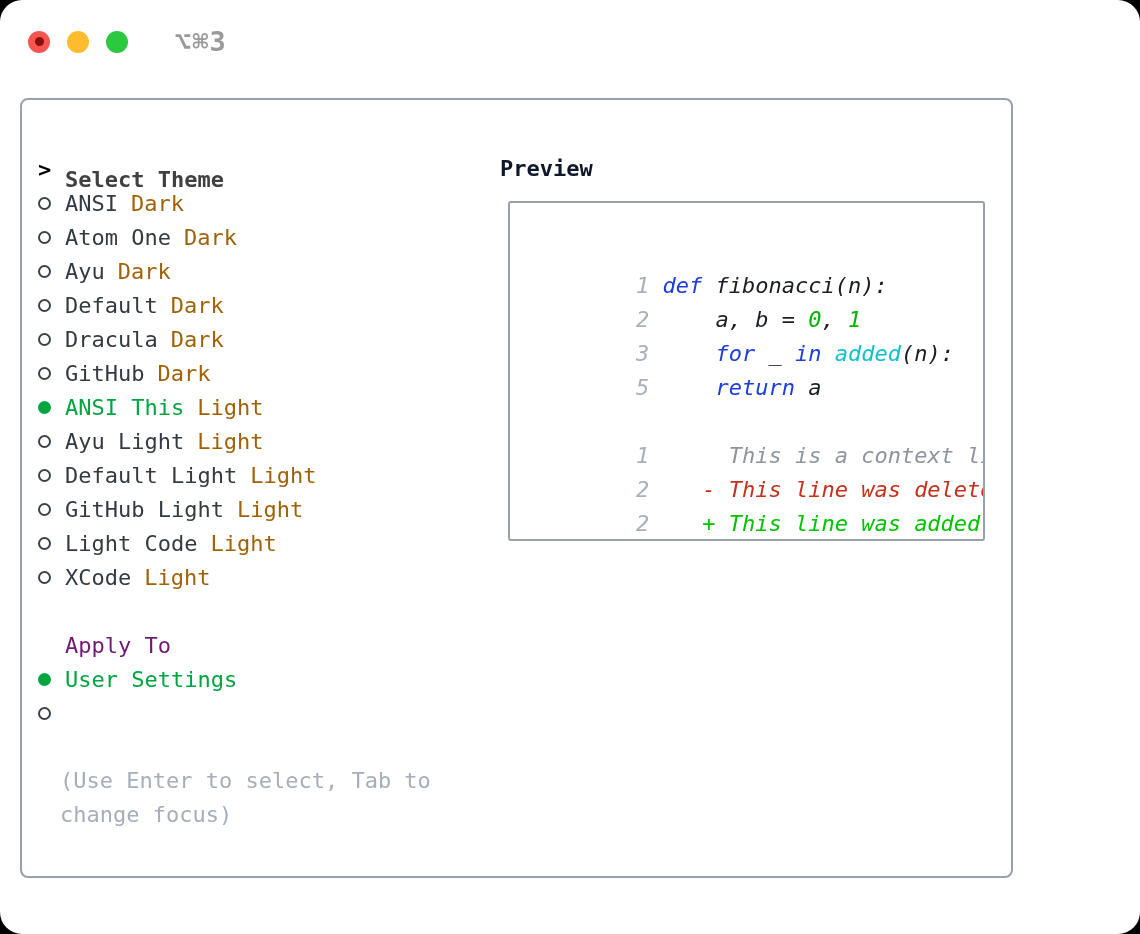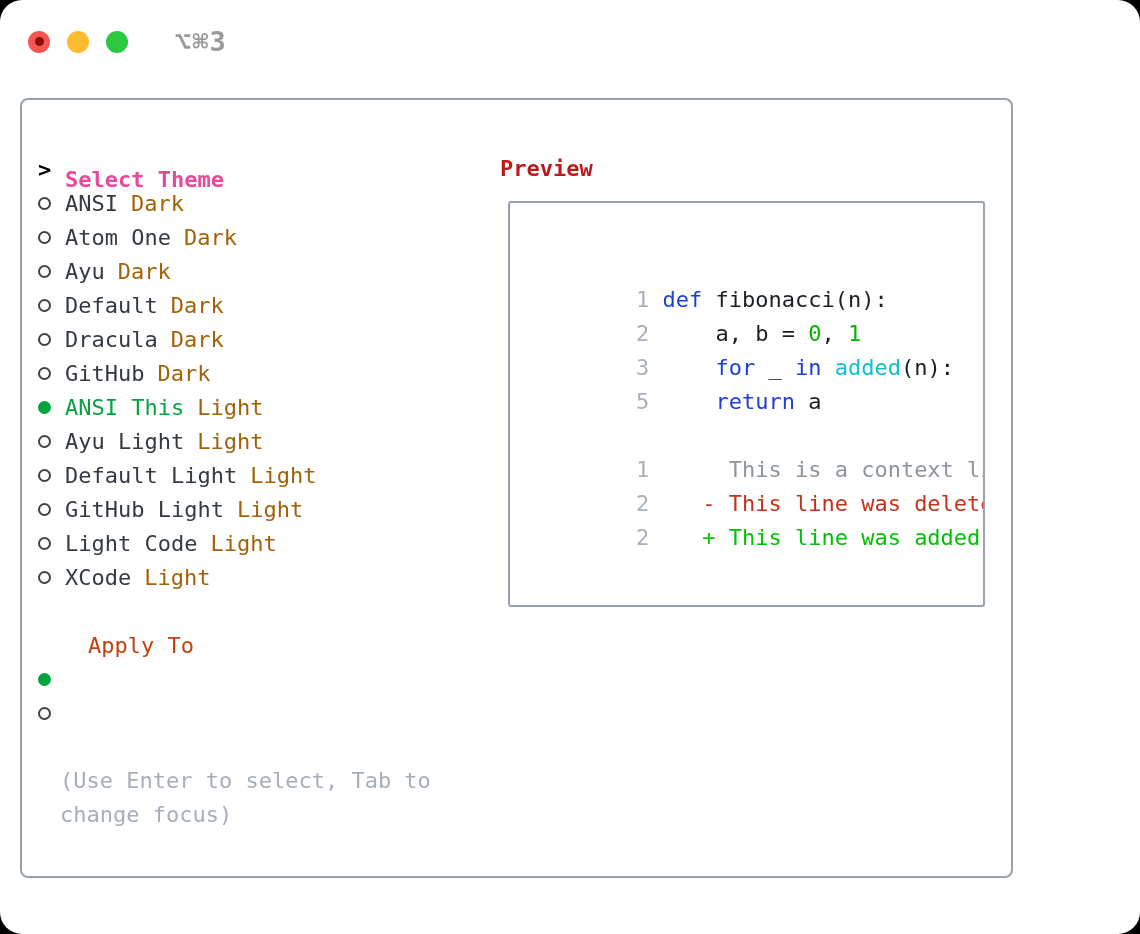--- a/index.html
+++ b/index.html
@@ -22,33 +22,33 @@
   .main-box{
     position:absolute;left:20px;top:98px;width:993px;height:780px;
     border:2px solid #99a1ac;border-radius:8px;box-sizing:border-box;background:#fff;
   }
   .left-col{position:absolute;left:16px;top:52px;font-size:22px;}
   .row{height:34px;display:flex;align-items:center;white-space:pre;}
   .bullet-col{width:27px;display:flex;align-items:center;flex:0 0 27px;}
   .radio{width:13px;height:13px;border:2px solid #3c424b;border-radius:50%;box-sizing:border-box;}
   .sel .radio{background:#00a53f;border-color:#00a53f;}
   .cursor{font-weight:bold;color:#000;}
-  .header-text{font-weight:bold;color:#ec4899;margin-top:20px;}
+  .header-text{font-weight:bold;color:#404040;margin-top:20px;}
   .t-name{color:#343a42;}
   .sel .t-name{color:#00a53f;}
   .t-variant{color:#a16207;margin-left:13px;}
-  .apply-header{color:#c2410c;margin-left:23px;}
+  .apply-header{color:#701a75;}
   .spacer{height:34px;}
   .help{color:#a6aeb9;width:400px;line-height:34px;white-space:normal;margin-left:22px;}
   
-  .preview-header{position:absolute;left:478px;top:52px;font-size:22px;line-height:34px;font-weight:bold;color:#b91c1c;text-align:right;}
+  .preview-header{position:absolute;left:478px;top:52px;font-size:22px;line-height:34px;font-weight:bold;color:#0f172a;text-align:right;}
   .preview-box{
-    position:absolute;left:486px;top:101px;width:477px;height:406px;
+    position:absolute;left:486px;top:101px;width:477px;height:340px;
     border:2px solid #99a1ac;border-radius:3px;box-sizing:border-box;
-    padding:46px 0 0 20px;overflow:hidden;
+    padding:32px 0 0 20px;overflow:hidden;font-style:italic;
   }
   .code-line{height:34px;line-height:34px;font-size:22px;white-space:pre;}
   .blank-line{height:34px;}
   .g{color:#a8b0bb;}
   .kw{color:#1c3fd9;}
   .bi{color:#0fc1cc;}
   .num{color:#00b400;}
   .pl{color:#1b1f24;}
   .ctx{color:#8e959e;}
   .del{color:#c5311c;}
@@ -139,20 +139,21 @@
       </div>
 
       <div class="spacer"></div>
 
       <div class="row">
         <span class="bullet-col"></span>
         <span class="apply-header">Apply To</span>
       </div>
       <div class="row item sel">
         <span class="bullet-col"><span class="radio"></span></span>
+        <span class="t-name">User Settings</span>
       </div>
       <div class="row item">
         <span class="bullet-col"><span class="radio"></span></span>
       </div>
 
       <div class="spacer"></div>
 
       <div class="help">(Use Enter to select, Tab to change focus)</div>
     </div>
 

